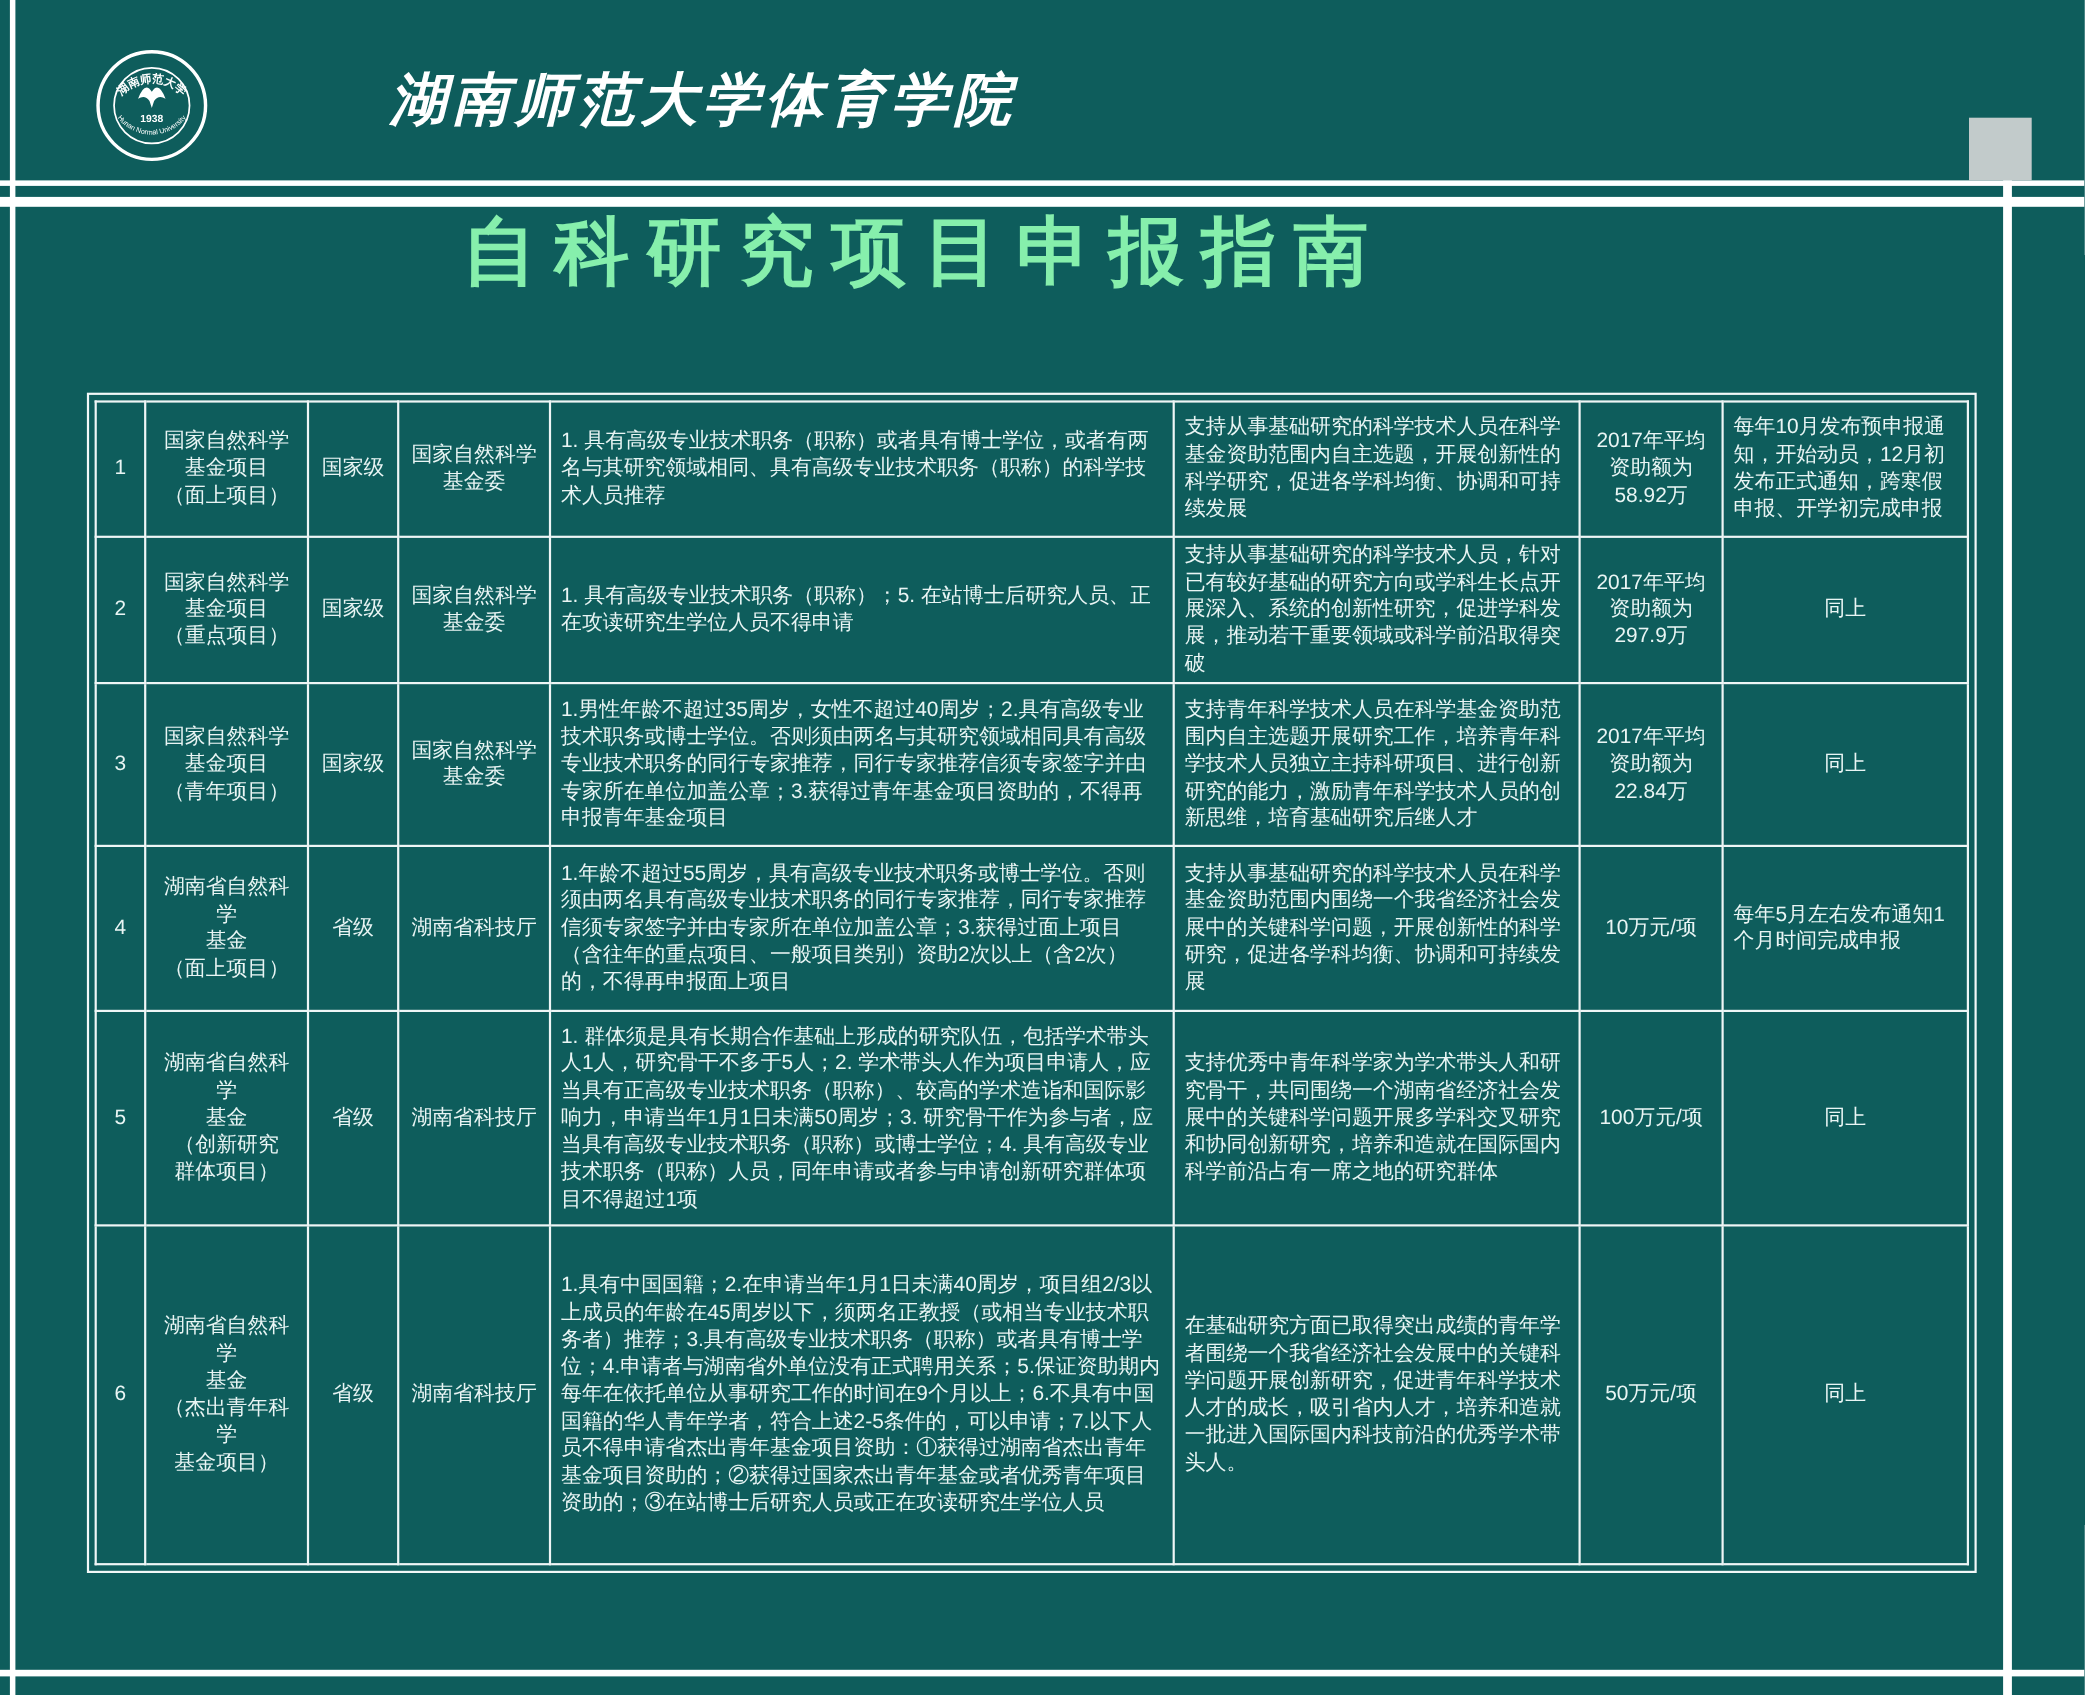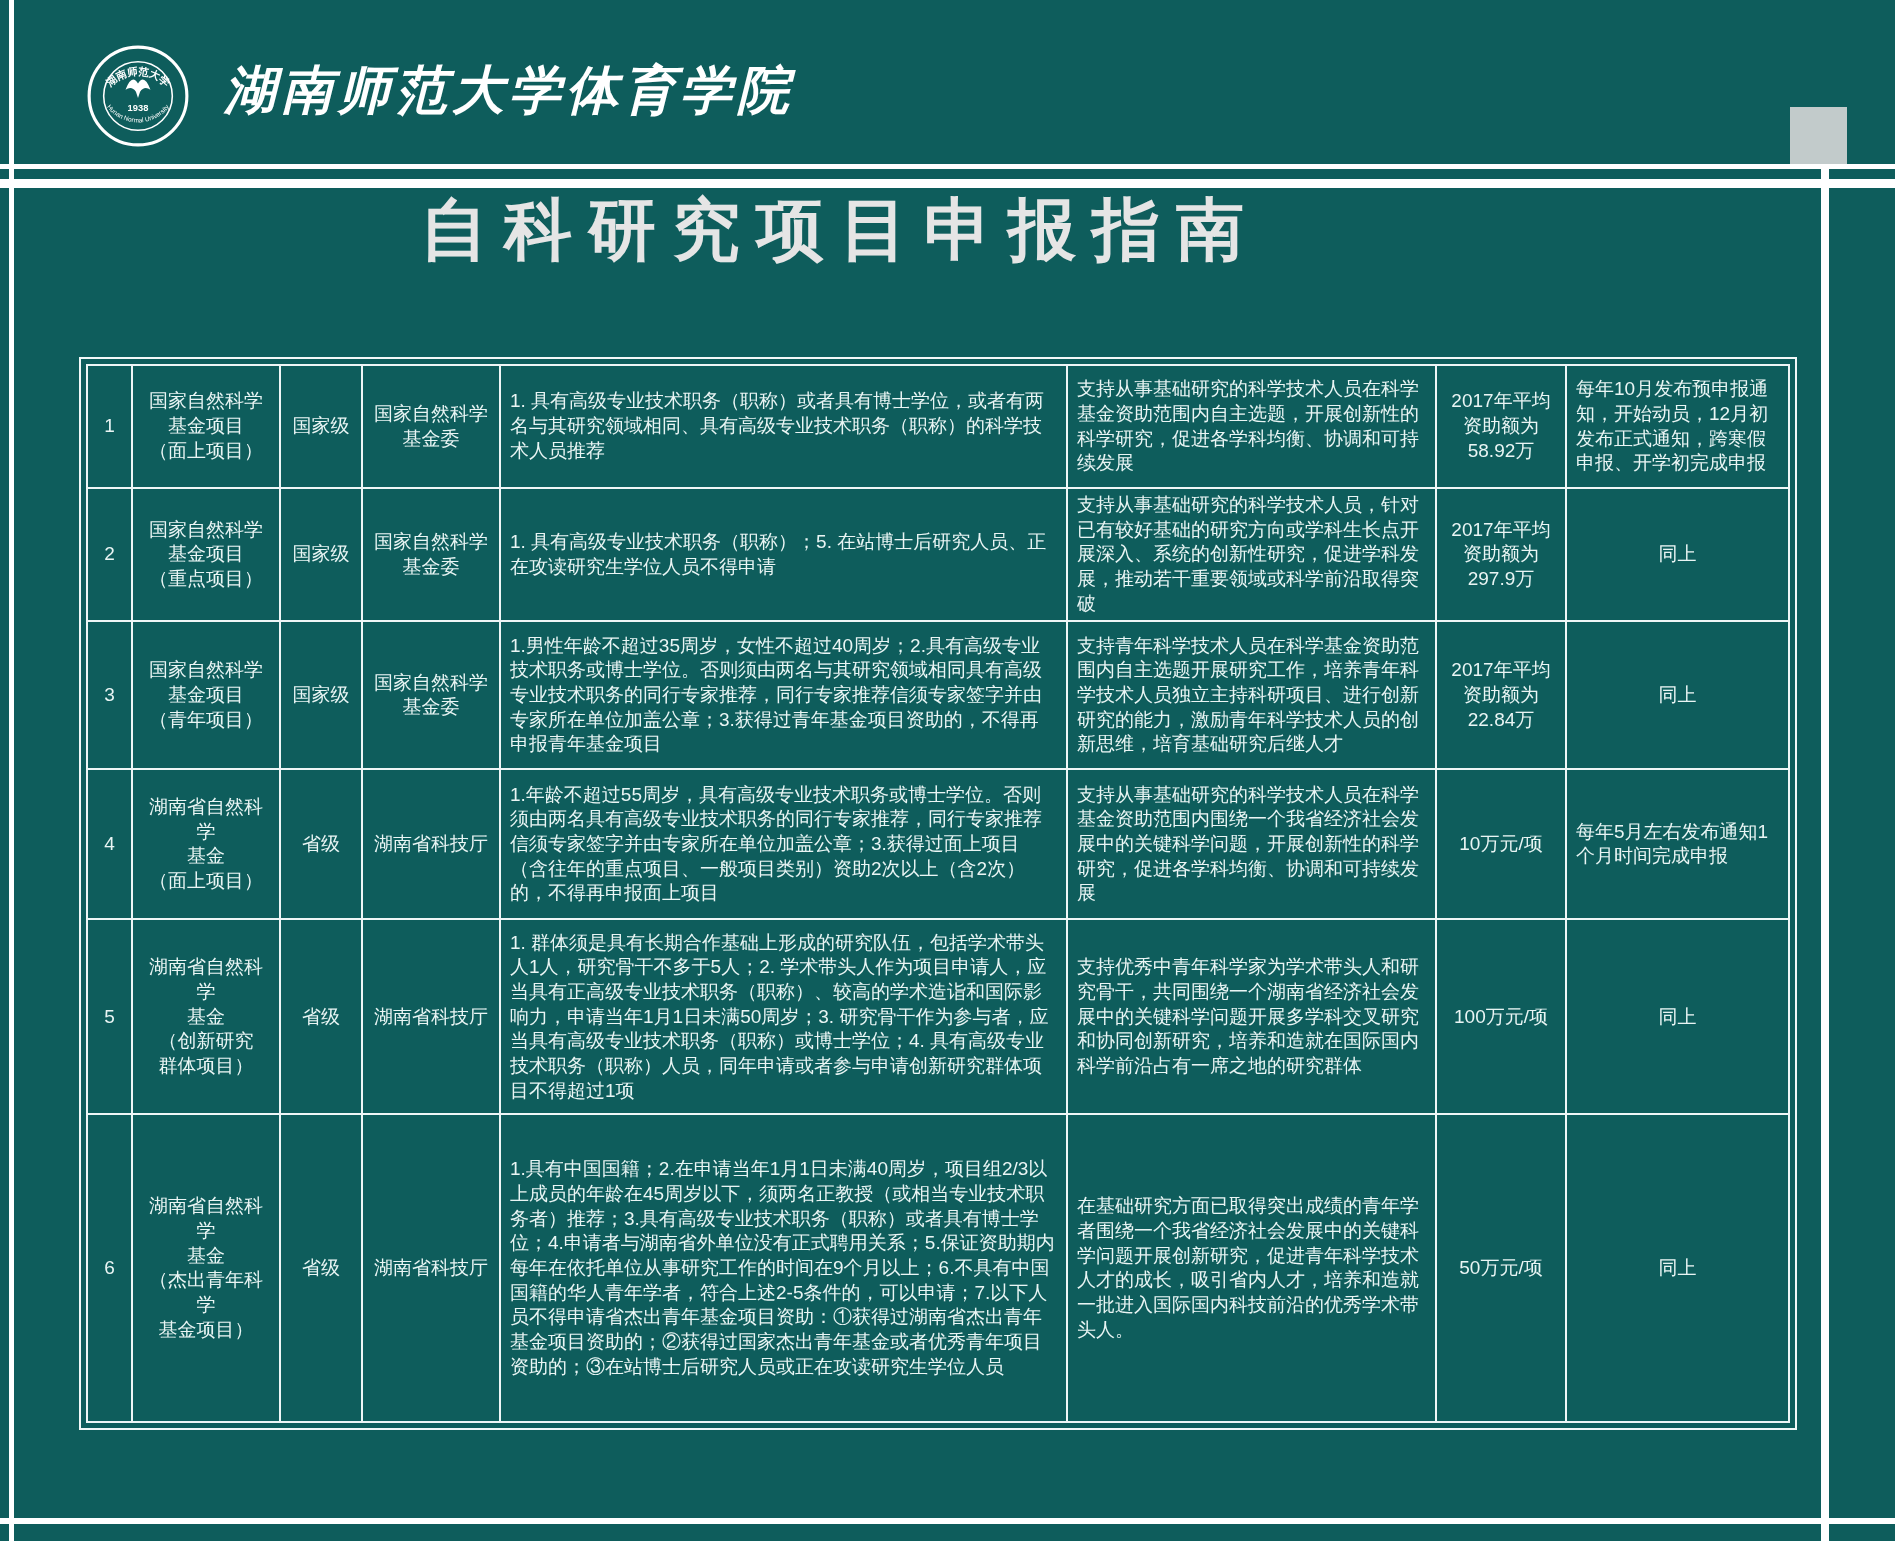--- a/index.html
+++ b/index.html
@@ -17,26 +17,26 @@
   .h-line-2{position:absolute;left:0;top:179px;width:1895px;height:9px;background:#ffffff;}
   .corner-square{position:absolute;left:1790px;top:107px;width:57px;height:57px;background:#c2cbcb;}
   .v-line-right{position:absolute;left:1821px;top:164px;width:8px;height:1377px;background:#ffffff;}
   .h-line-bottom{position:absolute;left:0;top:1518px;width:1895px;height:6px;background:#ffffff;}
 
   
   .logo{position:absolute;left:86px;top:44px;width:104px;height:104px;}
   .uni-name{
     position:absolute;left:224px;top:56px;width:700px;
     font-size:52px;font-weight:bold;font-style:italic;
-    letter-spacing:5px;color:#ffffff;white-space:nowrap;
+    letter-spacing:5px;color:#ffffff;white-space:nowrap;text-align:right;
   }
   .page-title{
     position:absolute;left:420px;top:186px;width:720px;
     text-align:left;font-size:68px;line-height:86px;
-    font-weight:bold;letter-spacing:16px;color:#e5e5e5;white-space:nowrap;
+    font-weight:bold;letter-spacing:16px;color:#86efac;white-space:nowrap;
   }
 
   
   .table-frame{
     position:absolute;left:79px;top:357px;
     border:2px solid #f2f8f8;padding:5px;
   }
   table.guide{
     border-collapse:collapse;table-layout:fixed;width:1702px;
   }

